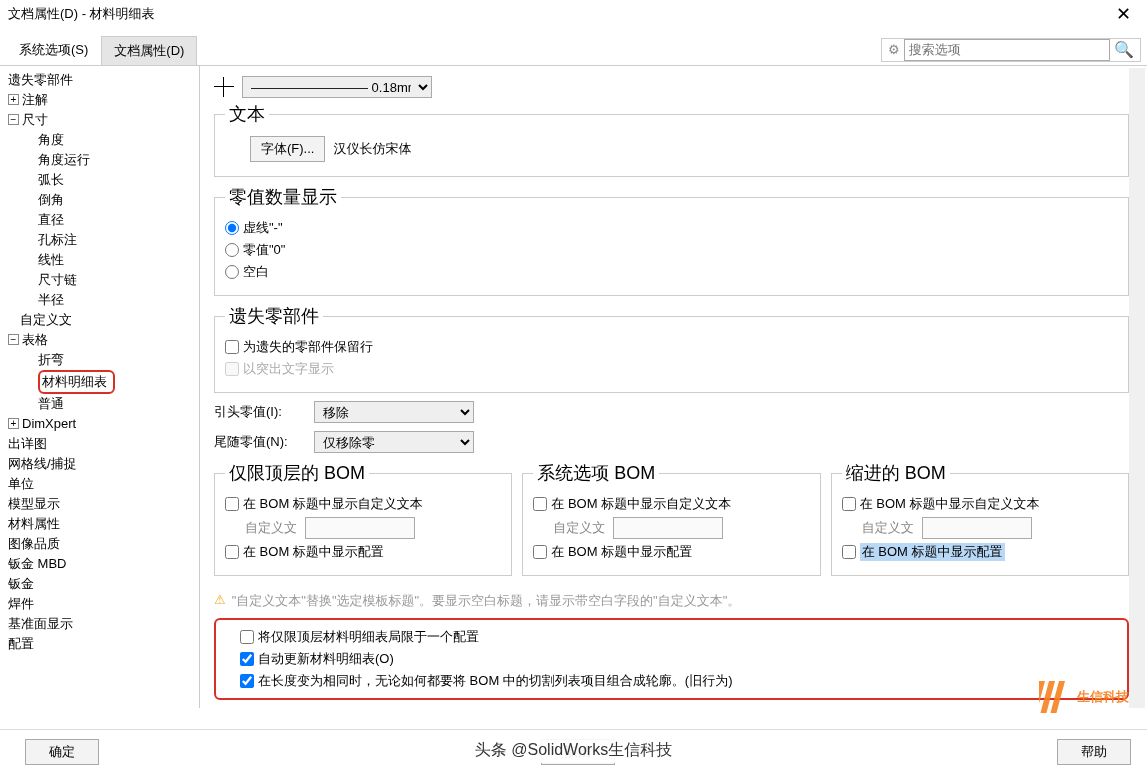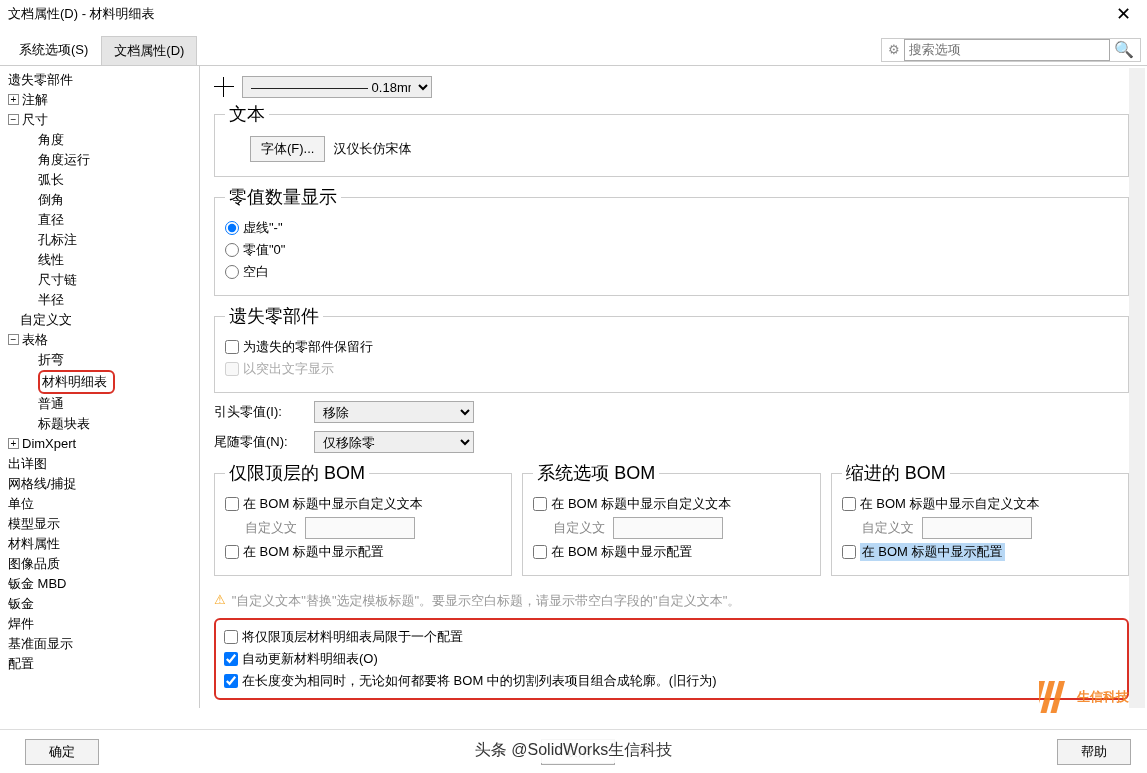--- a/index.html
+++ b/index.html
@@ -33,21 +33,21 @@
 .form-row label { width: 90px; }
 .form-row select { width: 160px; }
 .bom-row { display: flex; gap: 10px; }
 .bom-row fieldset { flex: 1; }
 .chk { display: flex; align-items: center; gap: 4px; margin: 4px 0; }
 .chk input { width: 14px; height: 14px; }
 .subrow { margin-left: 20px; display: flex; align-items: center; gap: 8px; color: #888; }
 .subrow input[type=text] { width: 110px; }
 .warn { color: #999; margin: 8px 0; display: flex; gap: 6px; }
 .warn-ico { color: #f5a623; }
-.red-border { border: 2px solid #d93025; border-radius: 6px; padding: 4px 8px; margin-top: 4px; }
+.red-border { border: 2px solid #d93025; border-radius: 6px; padding: 4px 24px; margin-top: 4px; }
 .highlight-chk { background: #b8d8f5; padding: 0 2px; }
 .footer { position: absolute; bottom: 0; right: 0; height: 44px; display: flex; align-items: center; gap: 8px; padding-right: 16px; width: 100%; justify-content: space-between; border-top: 1px solid #ddd; background:#fff; }
 .footer .btn { width: 74px; height: 26px; }
 .watermark { position: absolute; right: 18px; bottom: 60px; display: flex; align-items: center; gap: 6px; color: #f58220; font-size: 22px; font-weight: bold; opacity: 0.9; }
 .watermark svg { width: 32px; height: 32px; }
 .caption { position: absolute; bottom: 10px; left: 50%; transform: translateX(-50%); font-size: 16px; color: #333; background: rgba(255,255,255,0.9); padding: 2px 8px; }
 .cross-ico { display: inline-block; width: 20px; height: 20px; position: relative; vertical-align: middle; }
 .cross-ico::before, .cross-ico::after { content:''; position: absolute; background: #000; }
 .cross-ico::before { left: 9px; top: 0; width: 1px; height: 20px; }
 .cross-ico::after { top: 9px; left: 0; height: 1px; width: 20px; }
@@ -84,21 +84,20 @@
     <div class="node indent2">直径</div>
     <div class="node indent2">孔标注</div>
     <div class="node indent2">线性</div>
     <div class="node indent2">尺寸链</div>
     <div class="node indent2">半径</div>
     <div class="node indent1">自定义文</div>
     <div class="node"><span class="exp">−</span><span>表格</span></div>
     <div class="node indent2">折弯</div>
     <div class="node indent2"><span class="redbox">材料明细表</span></div>
     <div class="node indent2">普通</div>
-    <div class="node indent2">标题块表</div>
     <div class="node"><span class="exp">+</span><span>DimXpert</span></div>
     <div class="node">出详图</div>
     <div class="node">网格线/捕捉</div>
     <div class="node">单位</div>
     <div class="node">模型显示</div>
     <div class="node">材料属性</div>
     <div class="node">图像品质</div>
     <div class="node">钣金 MBD</div>
     <div class="node">钣金</div>
     <div class="node">焊件</div>

